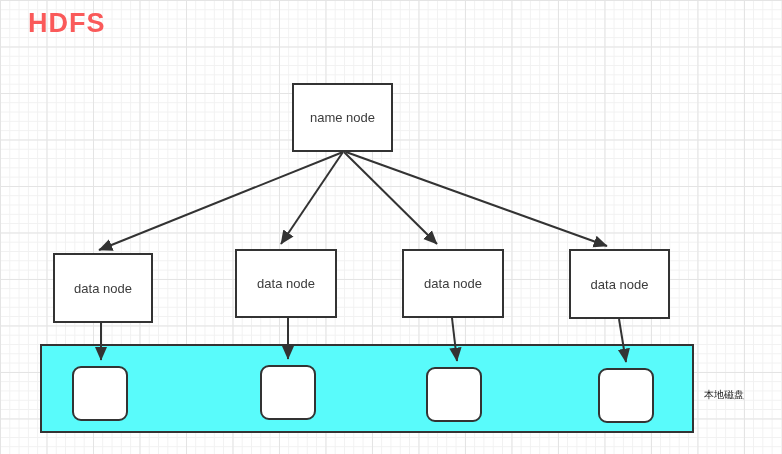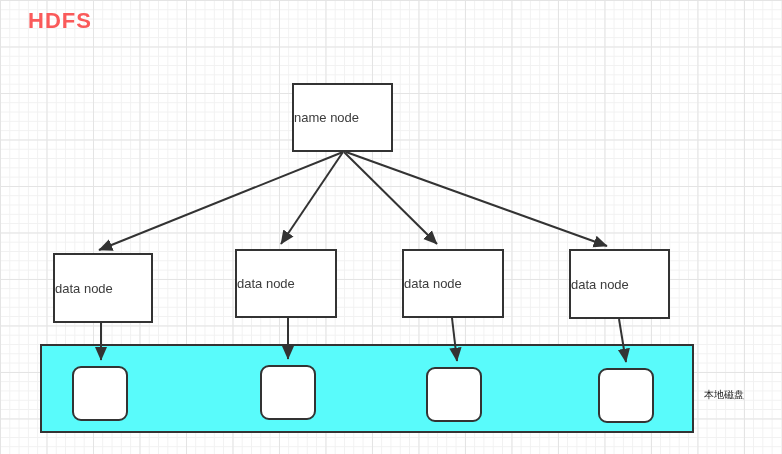--- a/index.html
+++ b/index.html
@@ -18,32 +18,33 @@
       linear-gradient(to right, #e4e4e4 1px, transparent 1px),
       linear-gradient(to bottom, #e4e4e4 1px, transparent 1px),
       linear-gradient(to right, #f1f1f1 1px, transparent 1px),
       linear-gradient(to bottom, #f1f1f1 1px, transparent 1px);
     background-size: 46.5px 46.5px, 46.5px 46.5px, 9.3px 9.3px, 9.3px 9.3px;
   }
   .diagram-title {
     position: absolute;
     left: 28px;
     top: 8px;
-    font-size: 22px;
+    font-size: 27px;
     font-weight: bold;
     color: var(--title-color, #fa5a5a);
     letter-spacing: 1px;
   }
   .node {
     position: absolute;
     box-sizing: border-box;
     background: #ffffff;
     border: 2px solid var(--shape-border, #333333);
     display: flex;
     align-items: center;
+    justify-content: center;
     font-size: 13px;
     color: var(--text-color, #3c3c3c);
   }
   #name-node { left: 292px; top: 83px;  width: 101px; height: 69px; }
   #dn1       { left: 53px;  top: 253px; width: 100px; height: 70px; }
   #dn2       { left: 235px; top: 249px; width: 102px; height: 69px; }
   #dn3       { left: 402px; top: 249px; width: 102px; height: 69px; }
   #dn4       { left: 569px; top: 249px; width: 101px; height: 70px; }
   .band {
     position: absolute;

